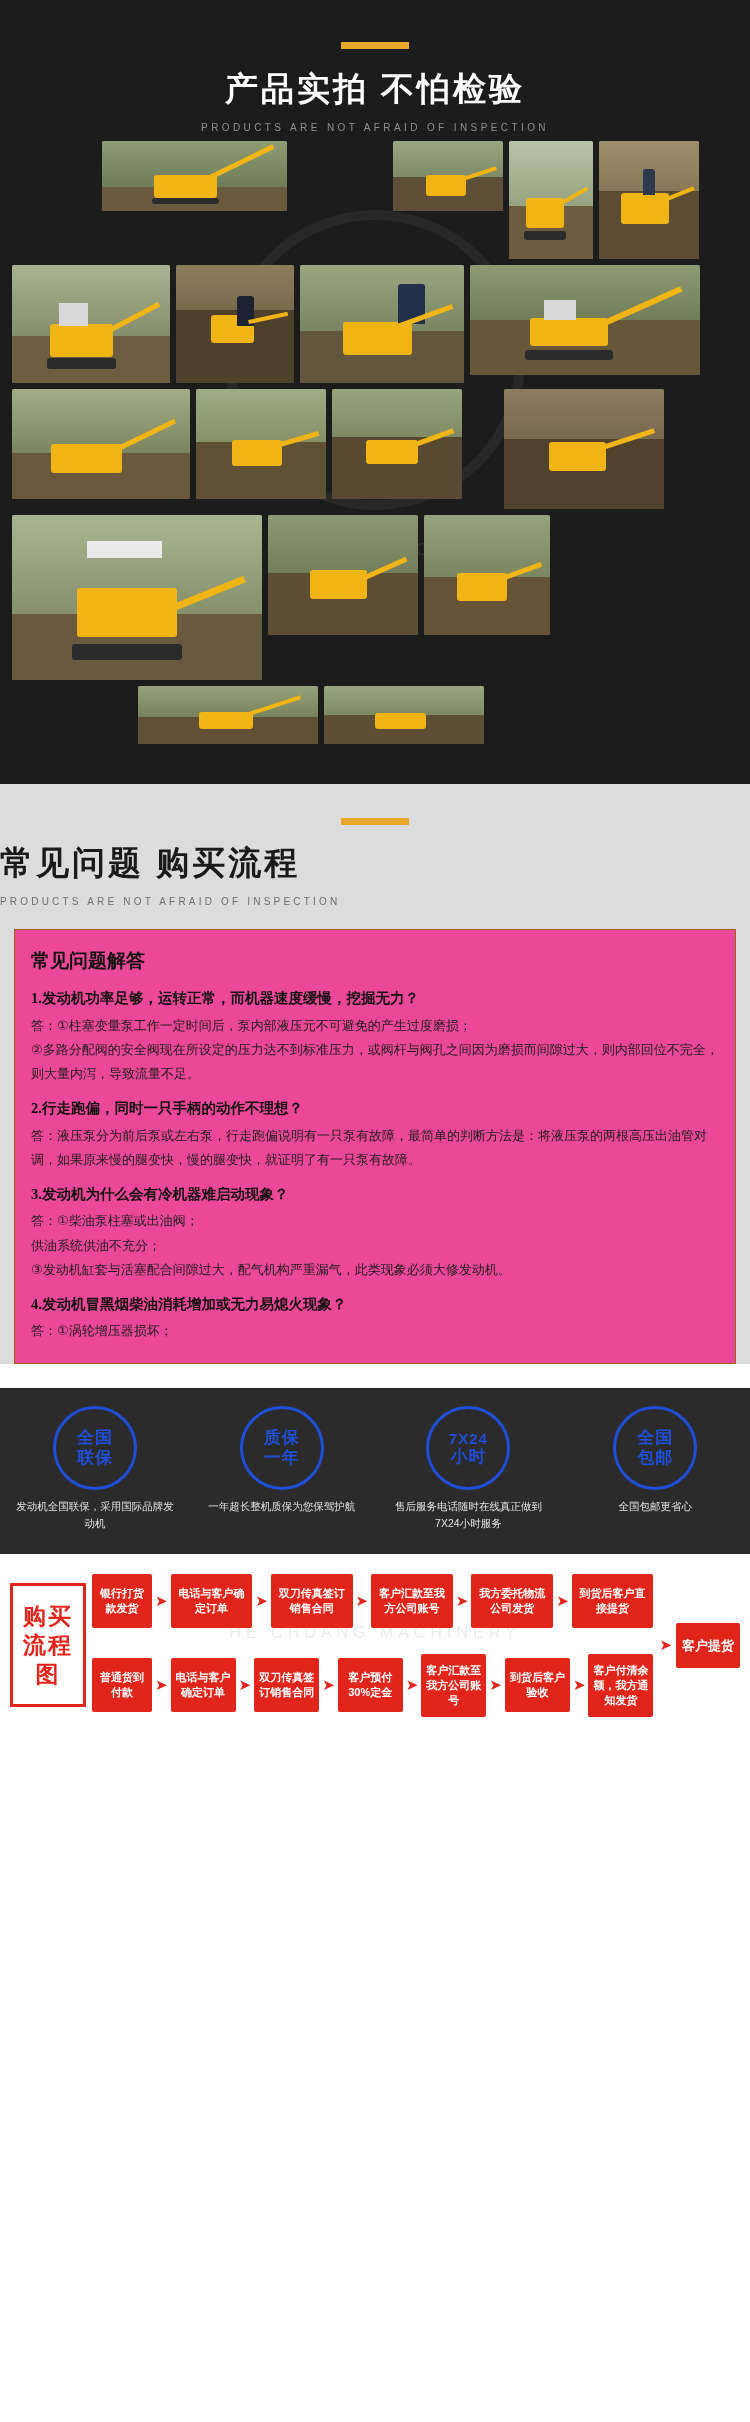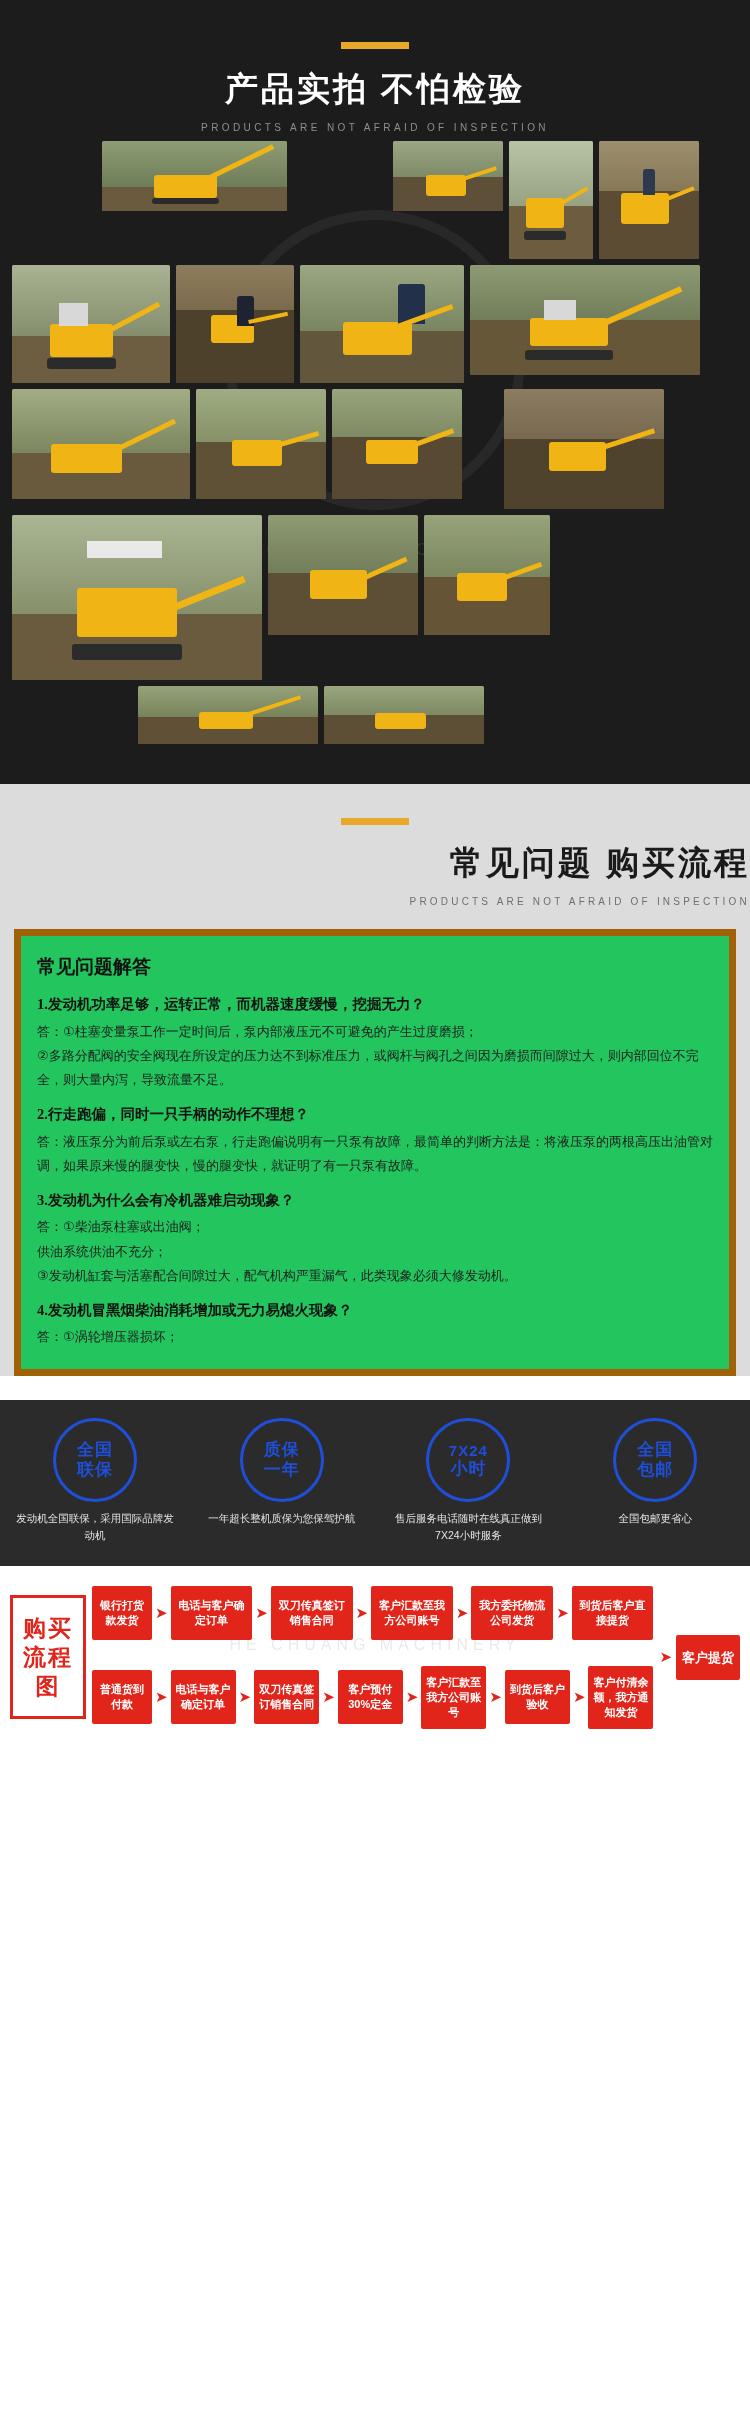--- a/index.html
+++ b/index.html
@@ -59,29 +59,29 @@
   .ph .boom {
     position: absolute; background: #f0b415;
     transform-origin: left bottom;
   }
   .ph .cab { position: absolute; background: #d8d8d8; }
   .ph .track { position: absolute; background: #2b2b2b; border-radius: 3px; }
   .ph .person { position: absolute; background: #2d3a4d; border-radius: 3px 3px 0 0; }
 
   
   .sec-faq { background: #dcdcdc; padding: 34px 0 0 0; position: relative; }
-  .faq-head { text-align: right; }
+  .faq-head { text-align: left; }
   .faq-rule { width: 68px; height: 7px; background: #e8a92b; margin: 0 auto 16px auto; }
   .faq-title { color: #1a1a1a; font-size: 33px; font-weight: bold; letter-spacing: 3px; }
   .faq-sub { color: #6f6f6f; font-size: 10px; letter-spacing: 3.2px; margin-top: 10px; }
 
   .faq-box {
     margin: 22px 14px 0 14px;
-    background: #22c55e;
-    border: 7px solid #a16207;
+    background: #ec4899;
+    border: 1px solid #a16207;
     padding: 18px 16px 20px 16px;
     position: relative; z-index: 2;
   }
   .faq-box h3 {
     font-size: 19px; color: #111; font-weight: bold; margin-bottom: 14px;
   }
   .q { font-size: 14.5px; color: #111; font-weight: bold; margin: 12px 0 4px 0; line-height: 1.5; font-family: Liberation Serif, serif; }
   .a { font-size: 13px; color: #1d1d1d; line-height: 1.85; text-indent: 0; }
   .faq-wm {
     position: absolute; left: 0; top: 330px; width: 750px; text-align: center;

